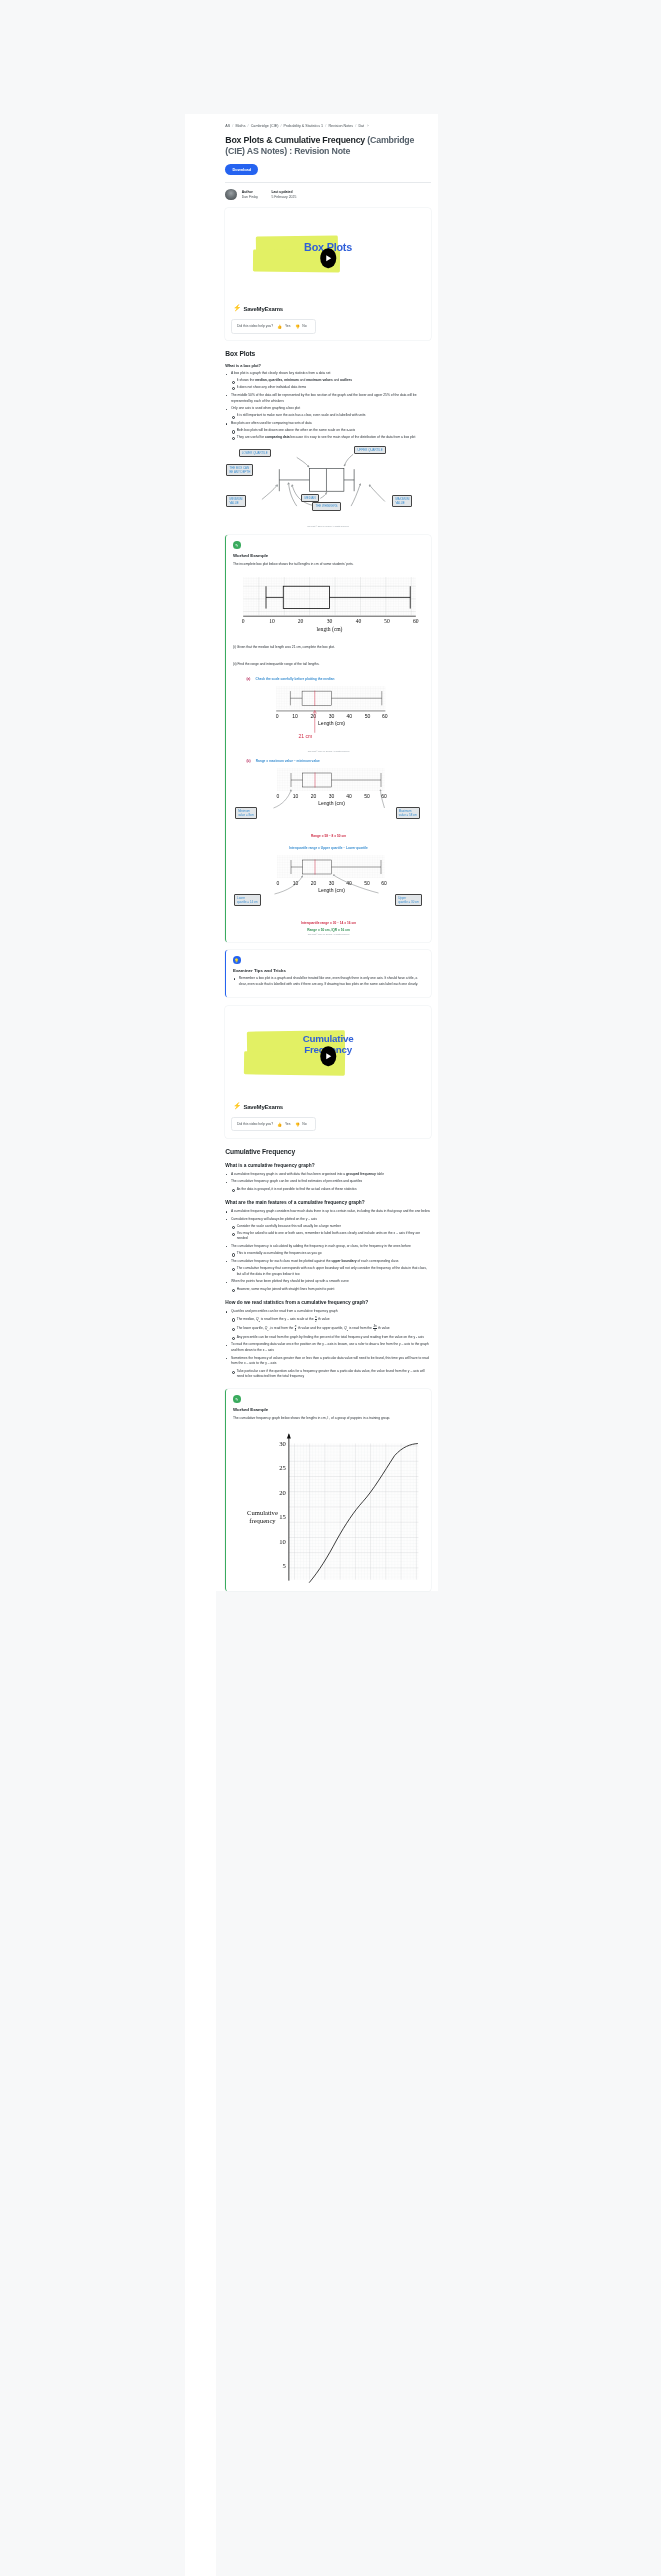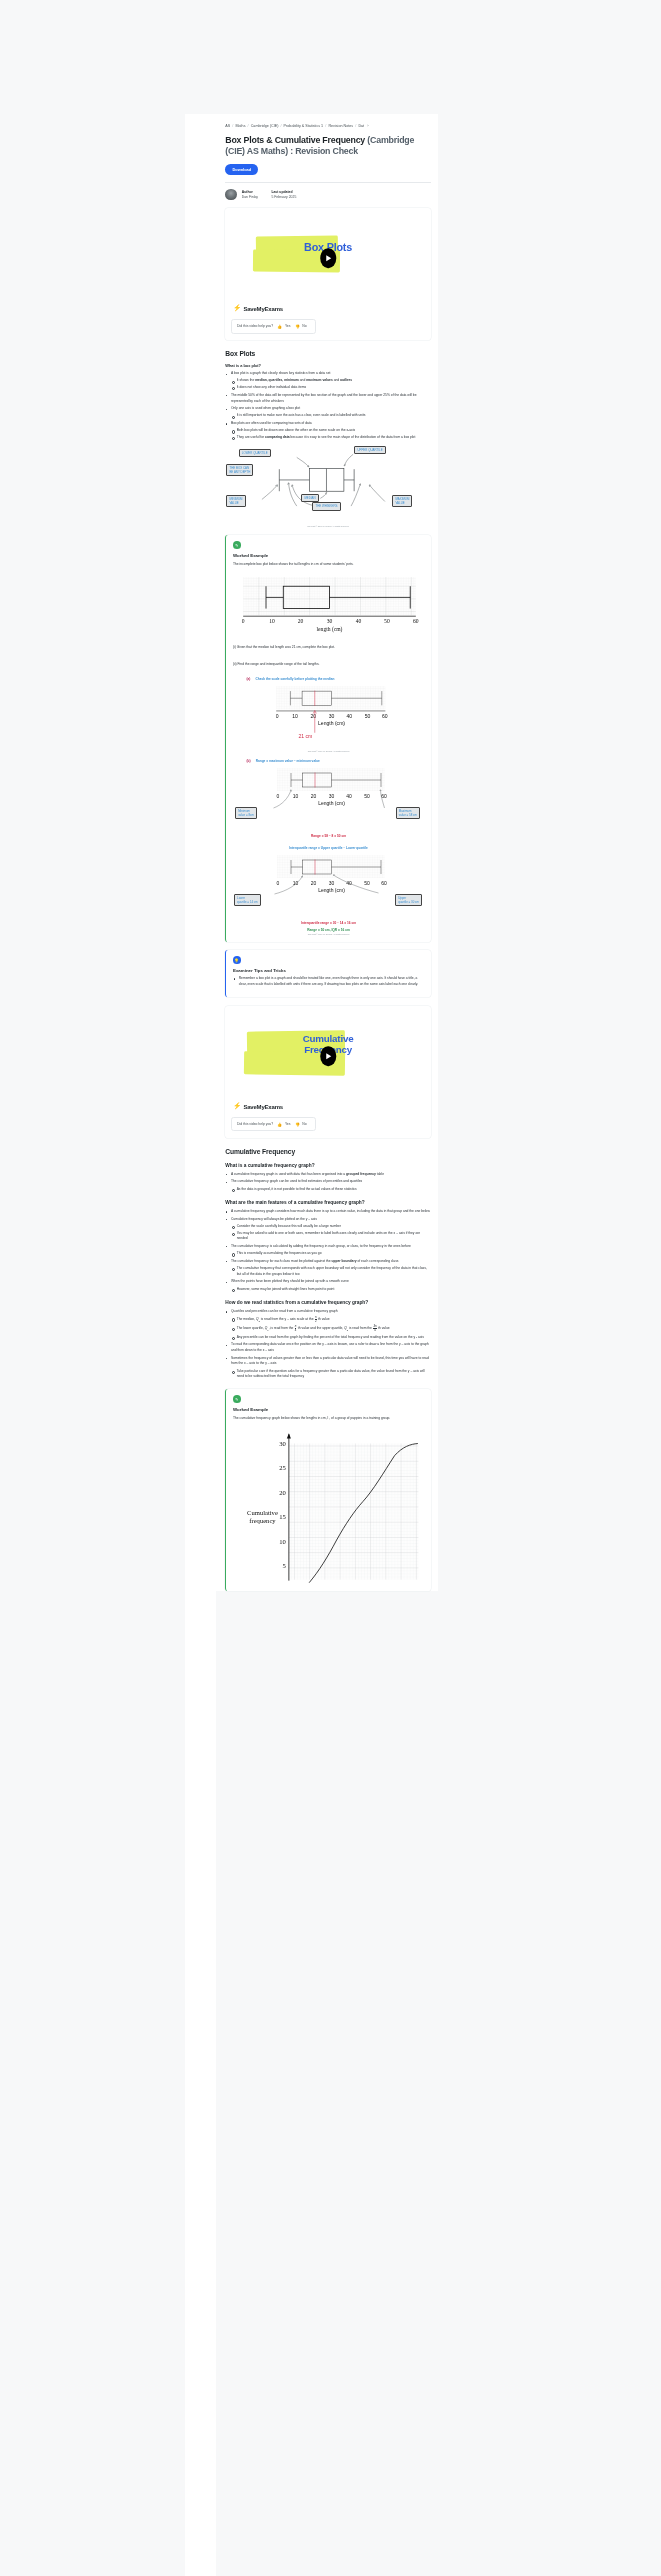--- a/index.html
+++ b/index.html
@@ -287,21 +287,21 @@
         <span class="bc-sep">/</span>
         <a href="#">Revision Notes</a>
         <span class="bc-sep">/</span>
         <a href="#">Dat</a>
         <span class="bc-chev">›</span>
       </nav>
 
       
       <h1 class="page-title">
         <span>Box Plots &amp; Cumulative Frequency</span>
-        <span class="sub">(Cambridge (CIE) AS Maths) : Revision Check</span>
+        <span class="sub">(Cambridge (CIE) AS Notes) : Revision Note</span>
       </h1>
 
       <button class="download-btn">Download</button>
 
       <div class="meta-divider"></div>
 
       <div class="meta-row">
         <div class="avatar"></div>
         <div class="meta-block">
           <div>

